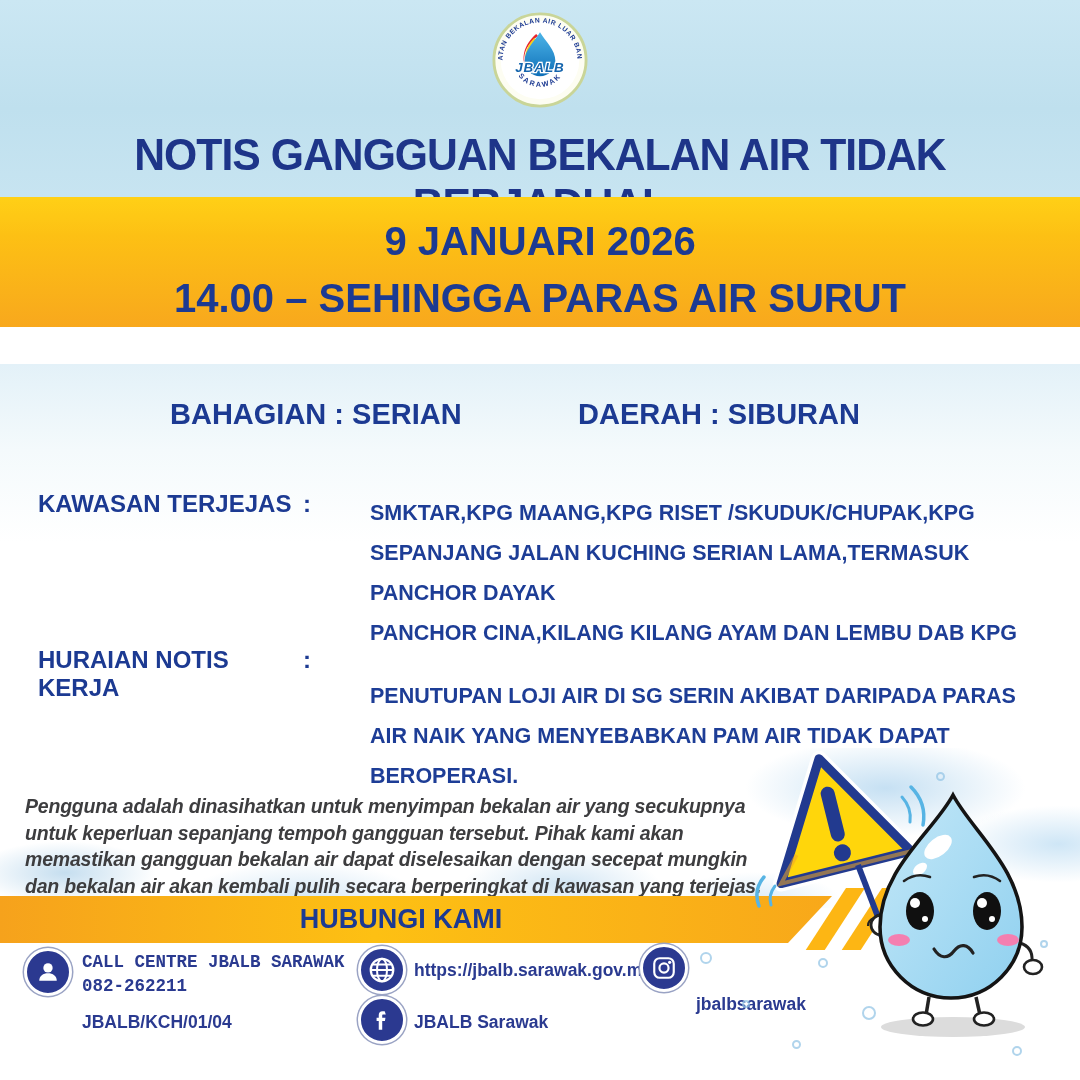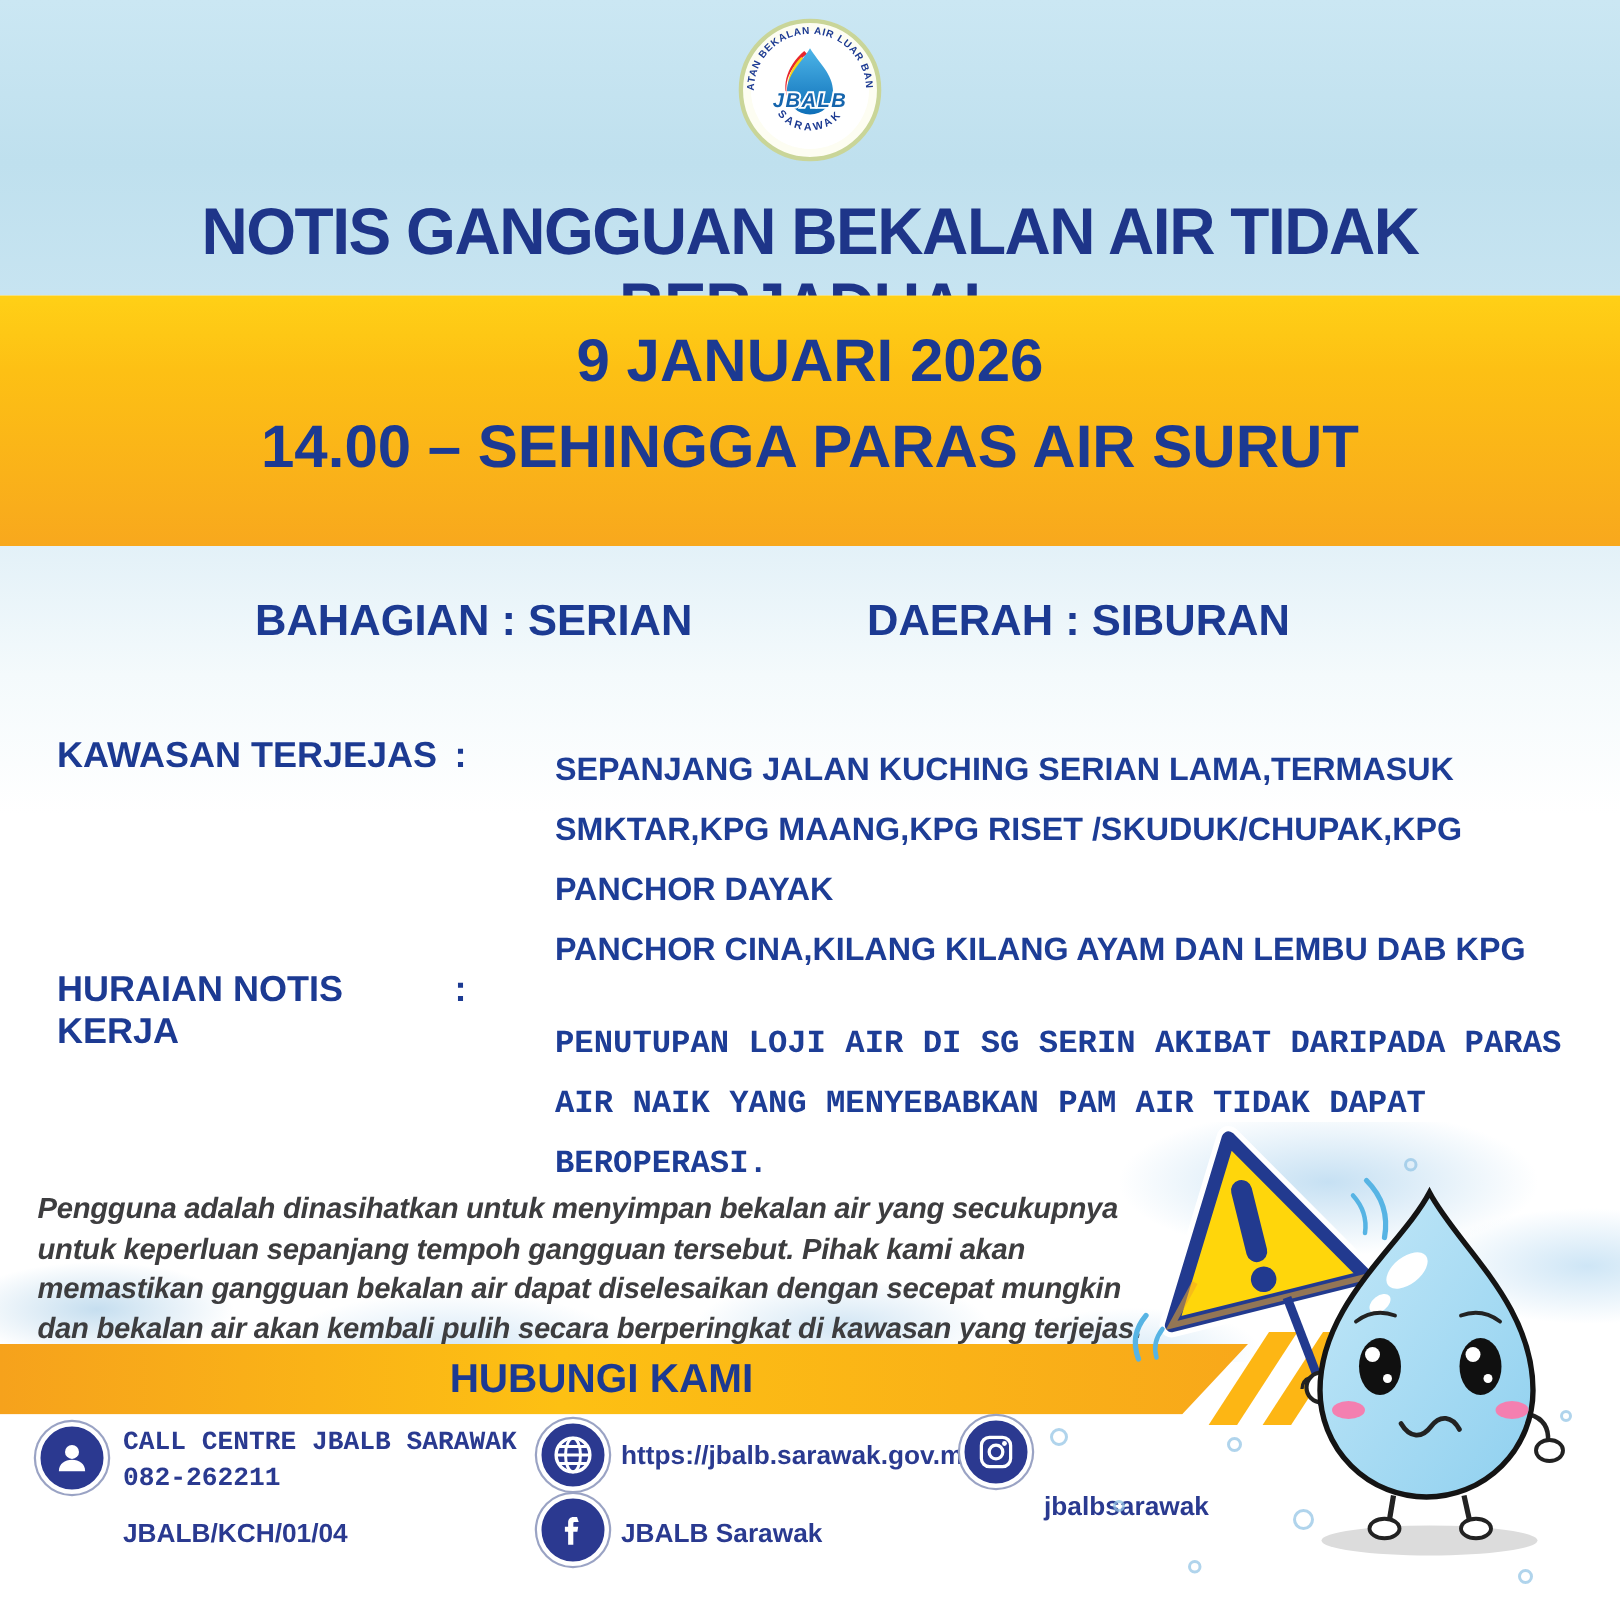--- a/index.html
+++ b/index.html
@@ -17,21 +17,21 @@
   }
   .logo-wrap { position:absolute; left:492px; top:12px; width:96px; height:96px; }
   .main-title {
     position:absolute; left:0; top:130px; width:1080px; text-align:center;
     font-size:44px; font-weight:700; color:#1e3589; letter-spacing:-1px;
     transform: scaleX(0.97);
   }
 
   
   .schedule-banner {
-    position:absolute; left:0; top:197px; width:1080px; height:167px;
+    position:absolute; left:0; top:197px; width:1080px; height:130px;
     background: linear-gradient(180deg, #ffd016 0%, #fdc014 30%, #f8a81d 100%);
     color:#1c3a92; text-align:center;
   }
   .schedule-line1 { margin-top:22px; font-size:40px; font-weight:700; }
   .schedule-line2 { margin-top:12px; font-size:40px; font-weight:700; }
 
   
   .main-area {
     position:absolute; left:0; top:364px; width:1080px; height:716px;
     background: linear-gradient(180deg, #e3f1f8 0%, #f4fafc 12%, #ffffff 25%, #ffffff 100%);
@@ -44,21 +44,21 @@
   .detail-label { position:absolute; left:38px; width:270px; color:#1c3a92;
     font-weight:700; font-size:24px; }
   .detail-colon { position:absolute; left:303px; color:#1c3a92; font-weight:700; font-size:24px; }
   .detail-lines { position:absolute; left:370px; width:540px; color:#1d3d96;
     font-weight:700; font-size:21.5px; }
   .detail-lines .dline { height:40px; line-height:40px; white-space:nowrap; }
 
   #kawasan-label { top:490px; } #kawasan-colon { top:490px; }
   #kawasan-lines { top:493px; }
   #huraian-label { top:646px; } #huraian-colon { top:646px; }
-  #huraian-lines { top:676px;font-family:Liberation Mono, monospace; }
+  #huraian-lines { top:676px; }
 
   
   .splash-band {
     position:absolute; left:0; top:748px; width:1080px; height:160px;
     background:
       radial-gradient(130px 45px at 6% 78%,  rgba(178,211,234,0.75), transparent 70%),
       radial-gradient(170px 55px at 28% 95%, rgba(202,226,244,0.85), transparent 70%),
       radial-gradient(140px 45px at 52% 85%, rgba(186,216,238,0.65), transparent 70%),
       radial-gradient(200px 70px at 82% 25%, rgba(188,219,241,0.85), transparent 70%),
       radial-gradient(150px 55px at 98% 60%, rgba(201,227,245,0.9),  transparent 70%),
@@ -138,22 +138,22 @@
   <div class="main-area"></div>
 
   <div class="location-row">
     <span class="loc-bahagian">BAHAGIAN : SERIAN</span>
     <span class="loc-daerah">DAERAH : SIBURAN</span>
   </div>
 
   <div class="detail-label" id="kawasan-label">KAWASAN TERJEJAS</div>
   <div class="detail-colon" id="kawasan-colon">:</div>
   <div class="detail-lines" id="kawasan-lines">
+    <div class="dline">SMKTAR,KPG MAANG,KPG RISET /SKUDUK/CHUPAK,KPG</div>
     <div class="dline">SEPANJANG JALAN KUCHING SERIAN LAMA,TERMASUK</div>
-    <div class="dline">SMKTAR,KPG MAANG,KPG RISET /SKUDUK/CHUPAK,KPG</div>
     <div class="dline">PANCHOR DAYAK</div>
     <div class="dline">PANCHOR CINA,KILANG KILANG AYAM DAN LEMBU DAB KPG</div>
   </div>
 
   <div class="detail-label" id="huraian-label">HURAIAN NOTIS KERJA</div>
   <div class="detail-colon" id="huraian-colon">:</div>
   <div class="detail-lines" id="huraian-lines">
     <div class="dline">PENUTUPAN LOJI AIR DI SG SERIN AKIBAT DARIPADA PARAS</div>
     <div class="dline">AIR NAIK YANG MENYEBABKAN PAM AIR TIDAK DAPAT</div>
     <div class="dline">BEROPERASI.</div>

